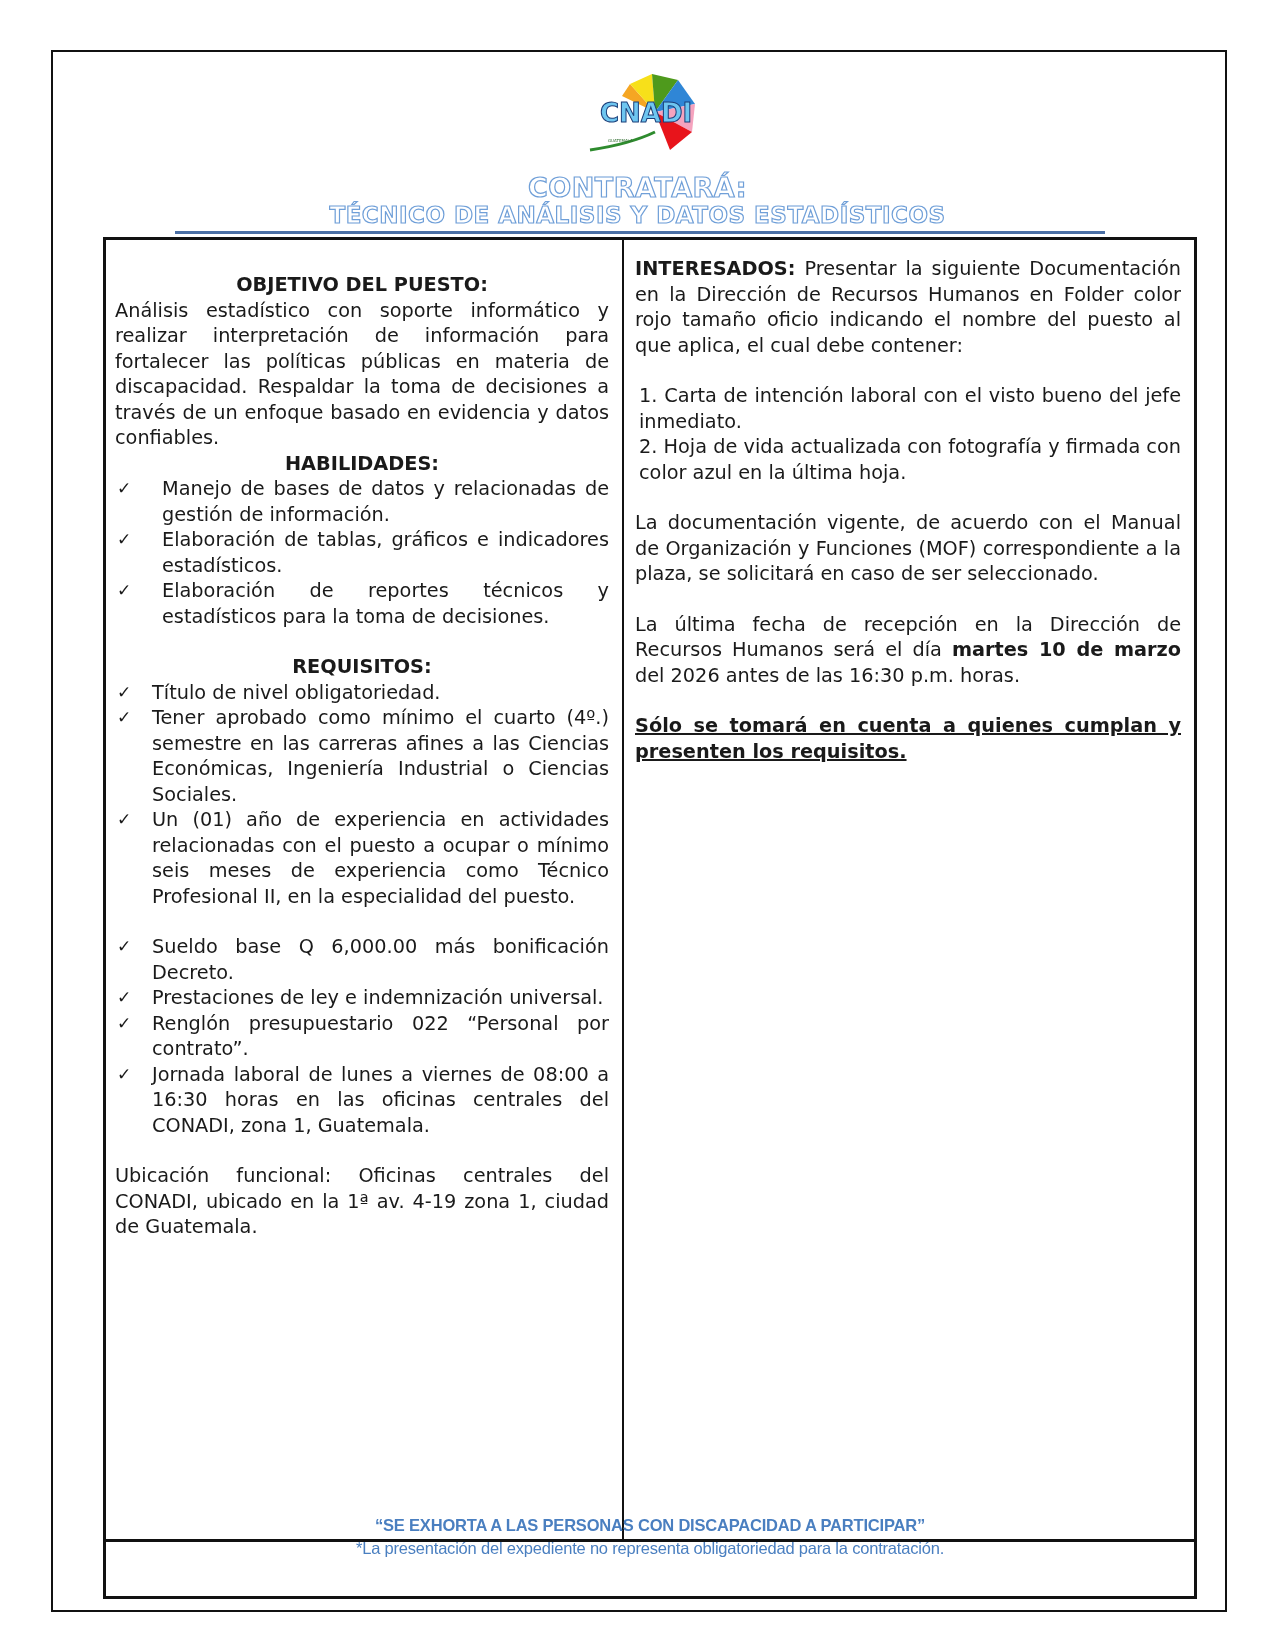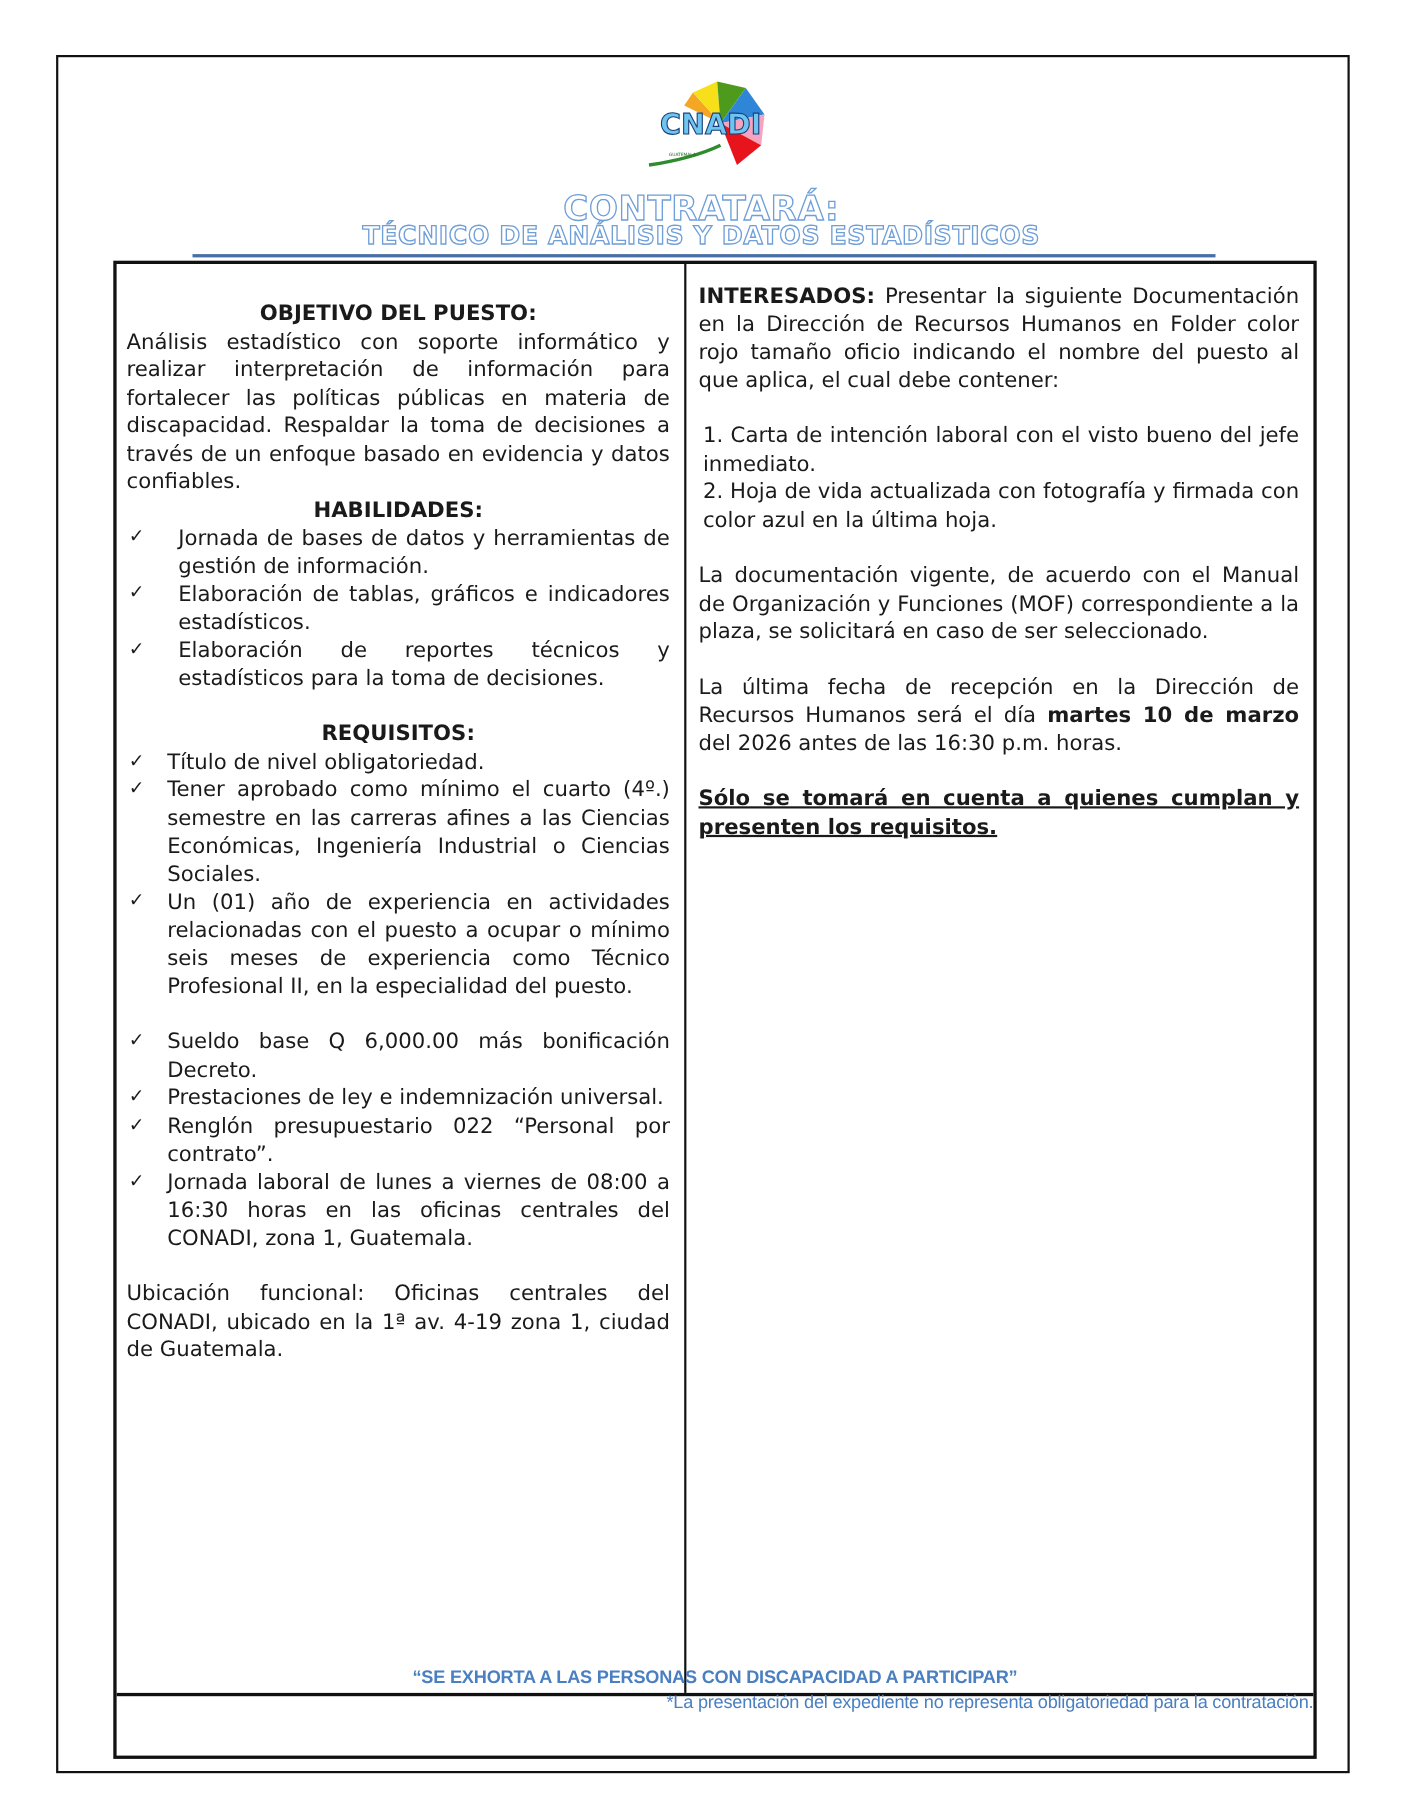--- a/index.html
+++ b/index.html
@@ -1,41 +1,41 @@
 <!DOCTYPE html>
 <html><head>
 <meta charset="utf-8">
 <style>
   html, body { margin: 0; padding: 0; background: #ffffff; }
   body { width: 1275px; height: 1650px; position: relative; font-family: "DejaVu Sans", sans-serif; color: #1a1a1a; }
   .outer { position: absolute; left: 51px; top: 50px; width: 1176px; height: 1562px; border: 2px solid #111; box-sizing: border-box; }
   .logo { position: absolute; left: 560px; top: 62px; width: 160px; height: 100px; }
   .title { position: absolute; left: 0; width: 1275px; text-align: center; font-family: "DejaVu Sans", sans-serif; font-weight: bold; color: #ffffff; -webkit-text-stroke: 1.2px #6f9fd8; letter-spacing: 0.5px; }
-  .title1 { top: 172px; font-size: 31px; }
+  .title1 { top: 172px; font-size: 27px; }
   .title2 { top: 202px; font-size: 23px; }
   .title-rule { position: absolute; left: 175px; top: 231px; width: 930px; height: 3px; background: #4a6fa5; }
   .table { position: absolute; left: 103px; top: 237px; width: 1094px; height: 1362px; border: 3px solid #111; box-sizing: border-box; }
   .col-divider { position: absolute; left: 516px; top: 0; width: 2px; height: 1299px; background: #111; }
   .footer-rule { position: absolute; left: 0; top: 1299px; width: 100%; height: 3px; background: #111; }
   .col { position: absolute; top: 0; font-size: 19.3px; line-height: 25.5px; text-align: justify; }
   .col-left { left: 9px; width: 494px; padding-top: 16px; margin-top: 16px; }
   .col-right { left: 529px; width: 546px; padding-top: 16px; }
   .heading { font-weight: bold; text-align: center; display: block; }
   p { margin: 0; }
   ul.checks { list-style: none; margin: 0; padding: 0; }
   ul.checks li { position: relative; padding-left: 37px; text-align: justify; }
   ul.checks li .chk { position: absolute; left: 2px; top: 0; font-size: 17px; }
   ul.checks.wide li { padding-left: 47px; }
   .gap { height: 25px; }
   .numbered { padding-left: 4px; }
   .bold { font-weight: bold; margin-top: 16px; }
   .underline-bold { font-weight: bold; text-decoration: underline; text-decoration-thickness: 2px; }
   .footer { position: absolute; left: 0; top: 1272px; width: 100%; height: 57px; text-align: center; font-family: "Liberation Sans", sans-serif; }
   .footer .f1 { color: #4a7fc0; font-weight: bold; font-size: 16.5px; margin-top: 4px; letter-spacing: -0.2px; }
-  .footer .f2 { color: #4a7fc0; font-size: 16.5px; margin-top: 4px; letter-spacing: -0.2px; text-align: right; }
+  .footer .f2 { color: #4a7fc0; font-size: 16.5px; margin-top: 4px; letter-spacing: -0.2px; }
 </style>
 </head>
 <body>
 
 <div class="outer"></div>
 
 <svg class="logo" viewBox="0 0 160 100">
   <g>
     <polygon points="95,50 62,34 70,22" fill="#f5a623"></polygon>
     <polygon points="95,50 70,22 92,12" fill="#f7e01a"></polygon>
@@ -55,21 +55,21 @@
 
 <div class="table">
   <div class="col-divider"></div>
 
   <div class="col col-left">
     <span class="heading">OBJETIVO DEL PUESTO:</span>
     <p>Análisis estadístico con soporte informático y realizar interpretación de información para fortalecer las políticas públicas en materia de discapacidad. Respaldar la toma de decisiones a través de un enfoque basado en evidencia y datos confiables.</p>
 
     <span class="heading">HABILIDADES:</span>
     <ul class="checks wide">
-      <li><span class="chk">✓</span><span>Jornada de bases de datos y herramientas de gestión de información.</span></li>
+      <li><span class="chk">✓</span><span>Manejo de bases de datos y relacionadas de gestión de información.</span></li>
       <li><span class="chk">✓</span><span>Elaboración de tablas, gráficos e indicadores estadísticos.</span></li>
       <li><span class="chk">✓</span><span>Elaboración de reportes técnicos y estadísticos para la toma de decisiones.</span></li>
     </ul>
 
     <div class="gap"></div>
     <span class="heading">REQUISITOS:</span>
     <ul class="checks">
       <li><span class="chk">✓</span><span>Título de nivel obligatoriedad.</span></li>
       <li><span class="chk">✓</span><span>Tener aprobado como mínimo el cuarto (4º.) semestre en las carreras afines a las Ciencias Económicas, Ingeniería Industrial o Ciencias Sociales.</span></li>
       <li><span class="chk">✓</span><span>Un (01) año de experiencia en actividades relacionadas con el puesto a ocupar o mínimo seis meses de experiencia como Técnico Profesional II, en la especialidad del puesto.</span></li>

